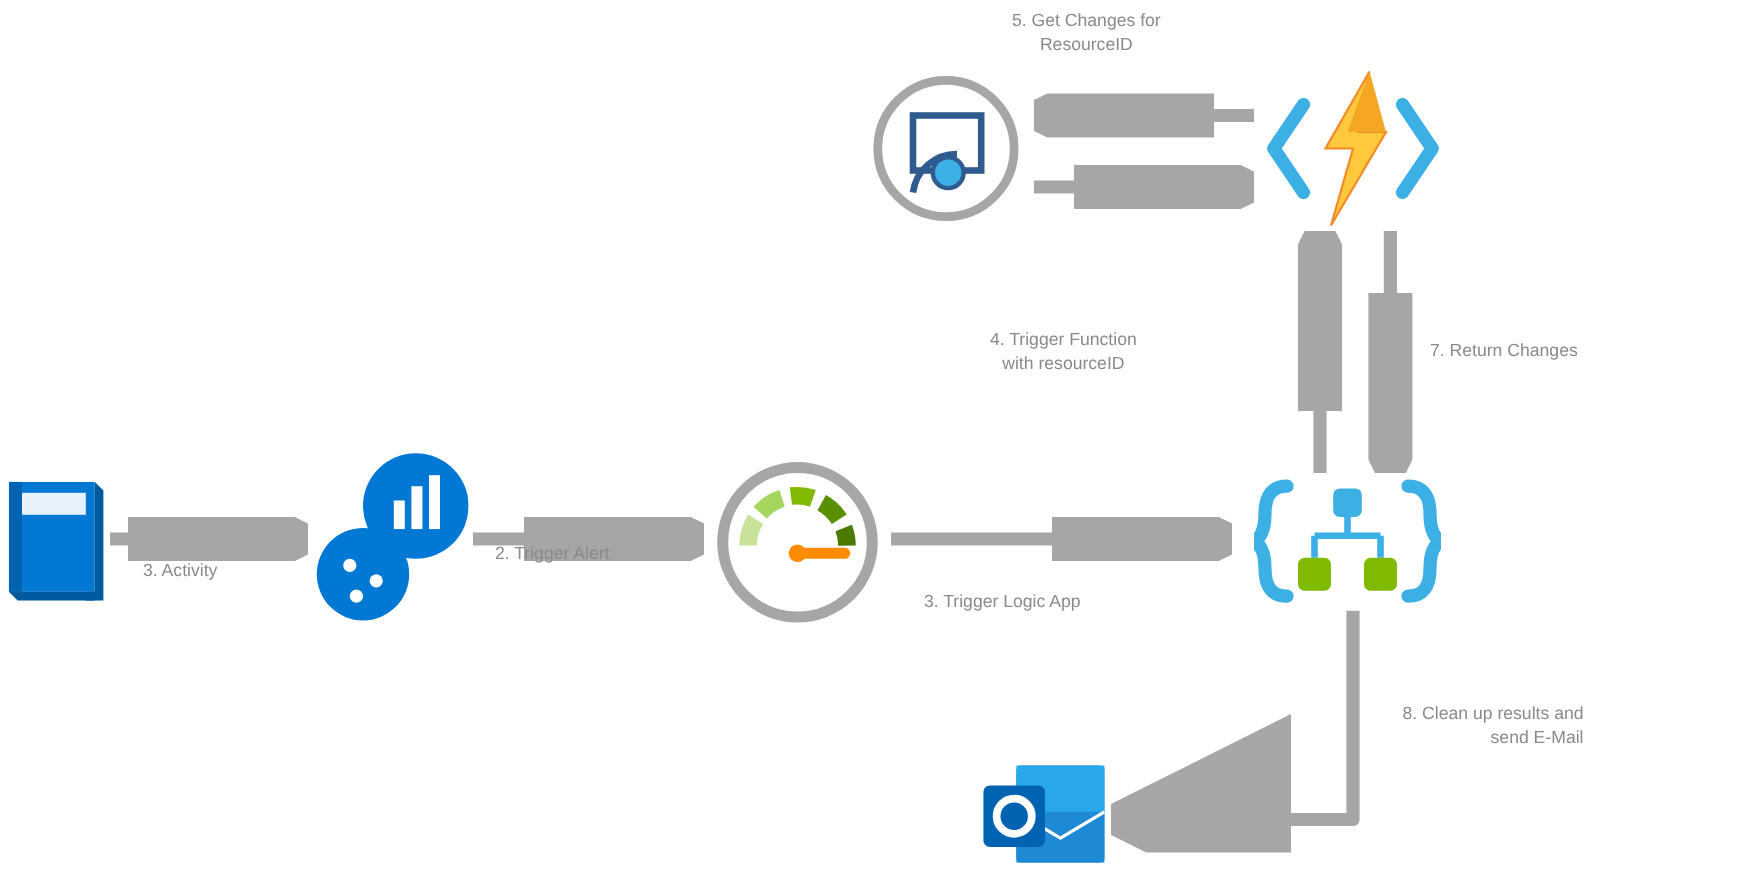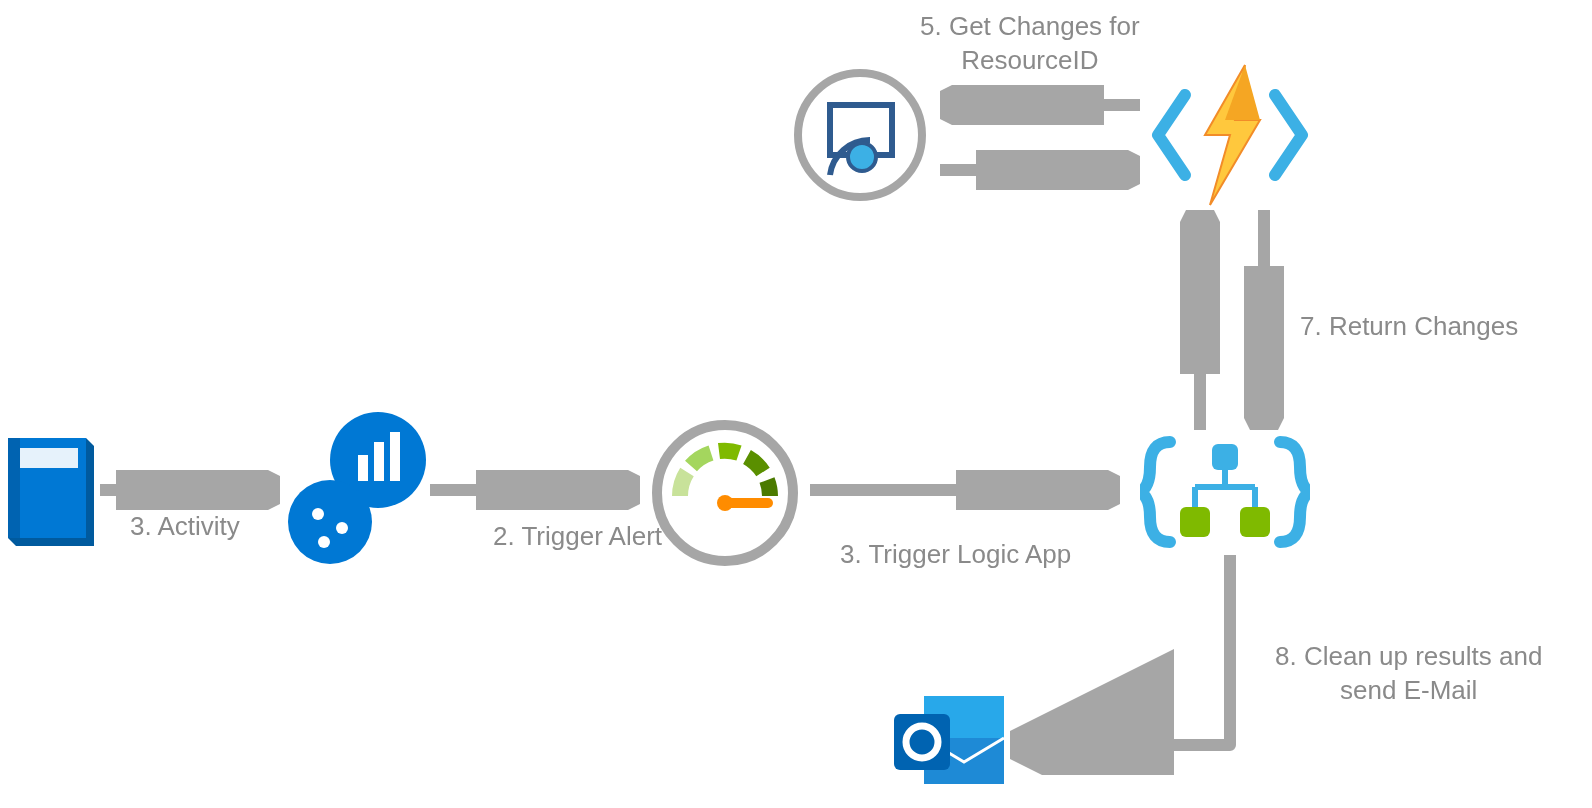--- a/index.html
+++ b/index.html
@@ -13,21 +13,21 @@
     font-size: 24px;
   }
   .stage {
     position: relative;
     width: 1592px;
     height: 808px;
   }
   .label {
     position: absolute;
     color: #8a8a8a;
-    font-size: 26px;
+    font-size: 16px;
     text-align: center;
     line-height: 1.3;
     white-space: pre;
   }
   svg.icon {
     position: absolute;
   }
 </style>
 </head>
 <body>
@@ -174,21 +174,23 @@
   <svg class="icon" style="left:890px; top:690px;" width="120" height="110" viewBox="0 0 120 110">
     <rect x="34" y="6" width="80" height="88" rx="4" fill="#1070ca"></rect>
     <rect x="34" y="6" width="80" height="44" fill="#28a8ea"></rect>
     <path d="M34,48 L114,48 L114,94 L34,94 Z" fill="#1e8ad6"></path>
     <path d="M34,48 L74,72 L114,48" fill="none" stroke="#fff" stroke-width="3"></path>
     <rect x="4" y="24" width="56" height="56" rx="6" fill="#0063b1"></rect>
     <circle cx="32" cy="52" r="16" fill="none" stroke="#fff" stroke-width="7"></circle>
   </svg>
 
   <div class="label" style="left:130px; top:510px;">3. Activity</div>
-  <div class="label" style="left:450px; top:520px;margin-left:43px;">2. Trigger Alert</div>
+  <div class="label" style="left:450px; top:494px;">2. Trigger Alert</div>
   <div class="label" style="left:840px; top:510px;margin-top:28px;">3. Trigger Logic App</div>
+  <div class="label" style="left:900px; top:300px; text-align:center;">4. Trigger Function
+with resourceID</div>
   <div class="label" style="left:920px; top:10px; text-align:center;">5. Get Changes for
 ResourceID</div>
   <div class="label" style="left:1300px; top:310px;text-align:right;">7. Return Changes</div>
-  <div class="label" style="left:1275px; top:640px; text-align:center;">8. Clean up results and
+  <div class="label" style="left:1275px; top:640px; text-align:right;">8. Clean up results and
 send E-Mail</div>
 
 </div>
 
 </body></html>

